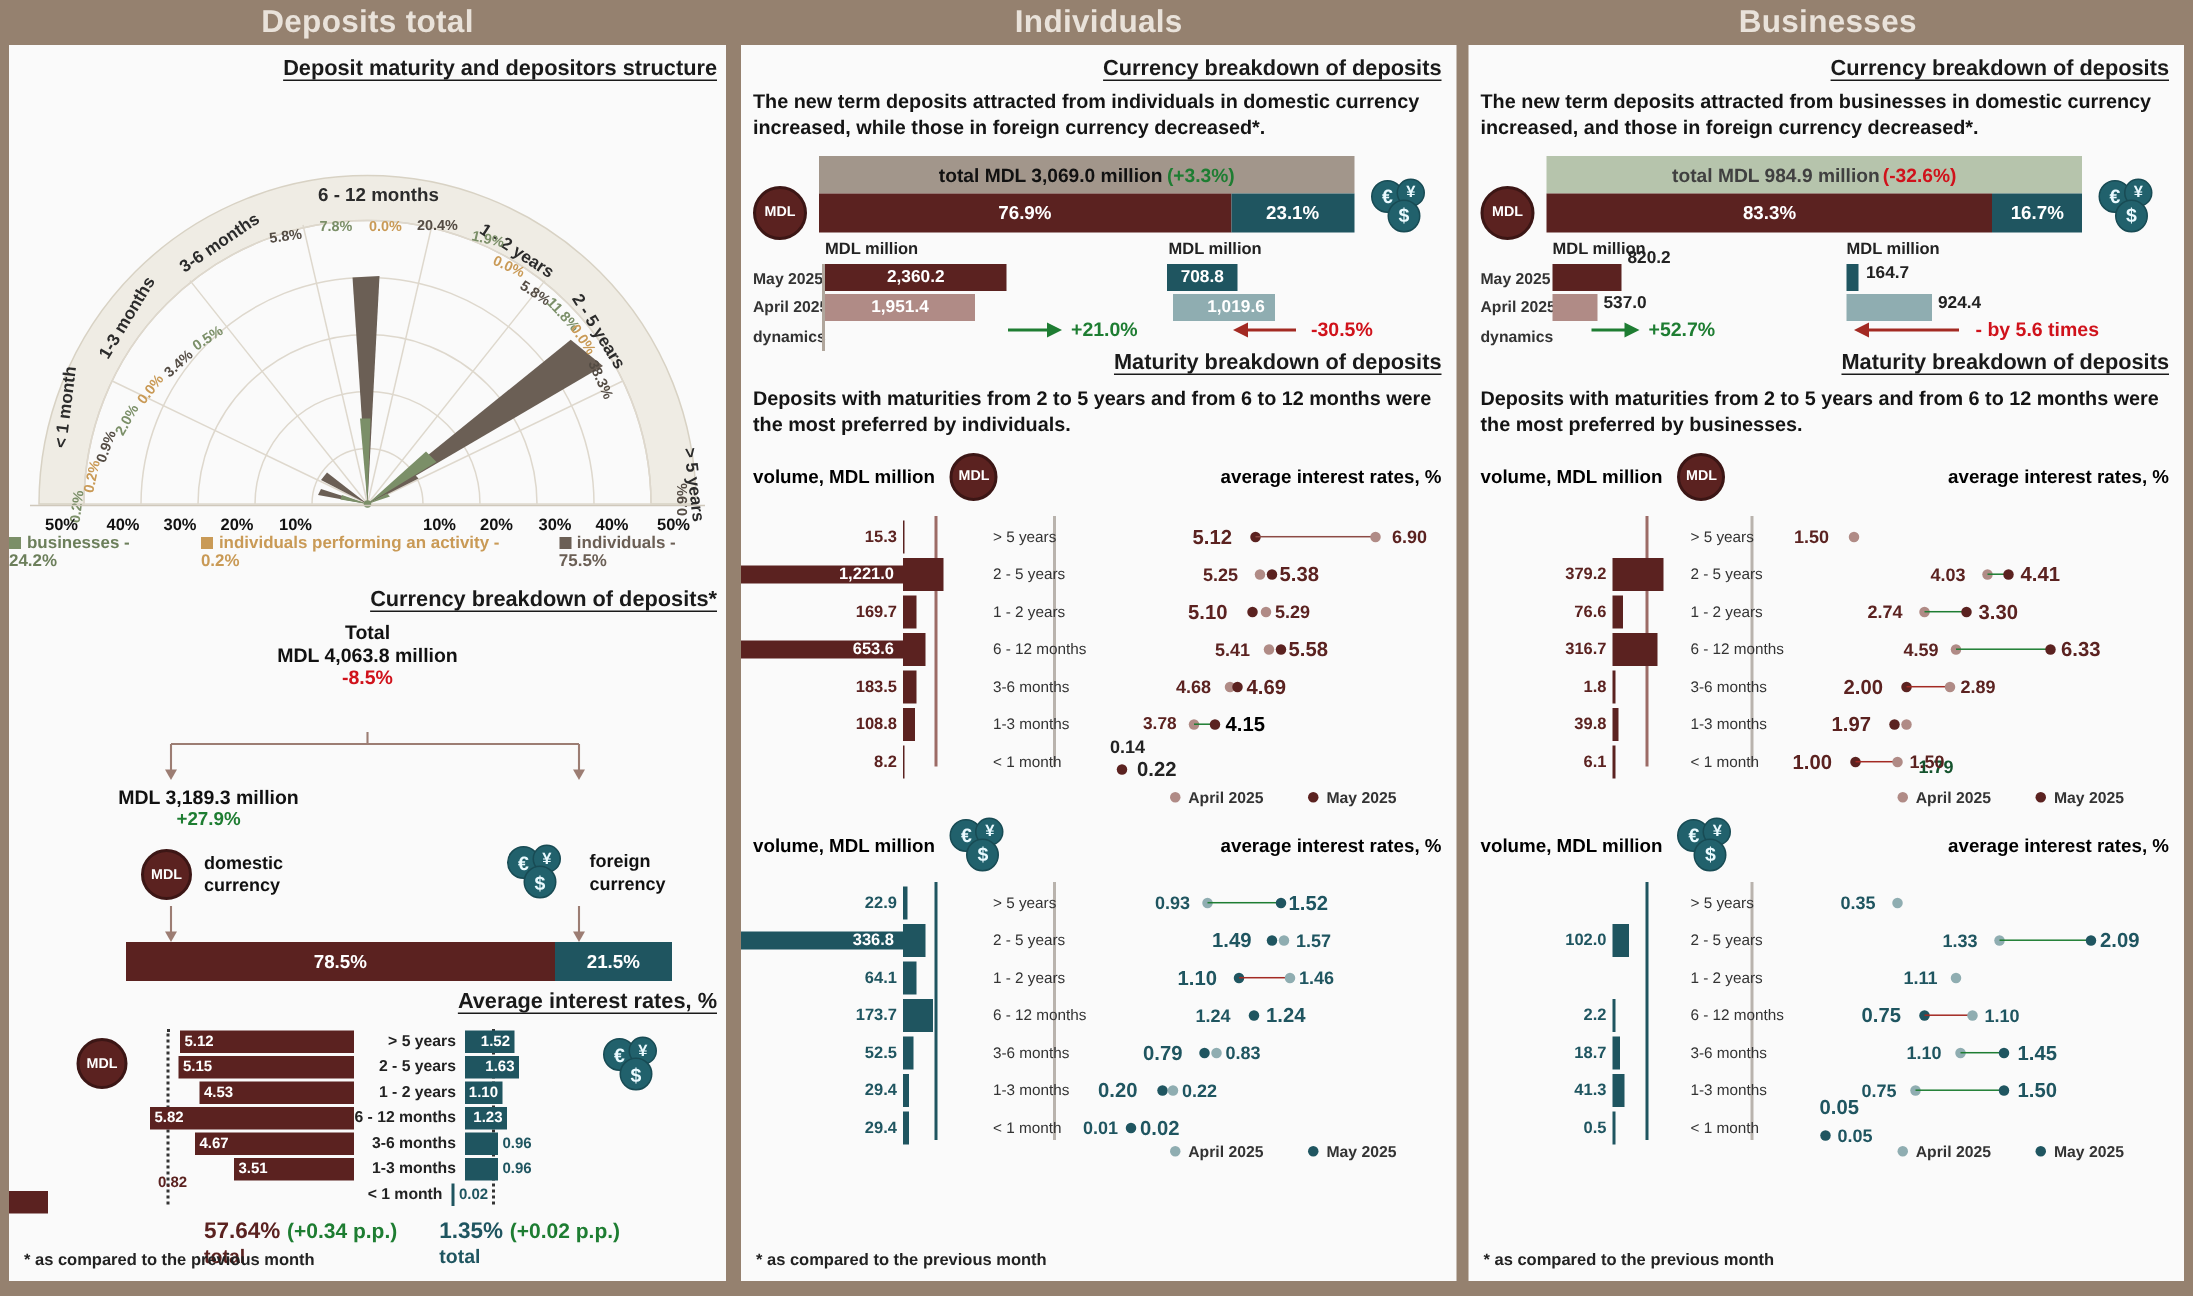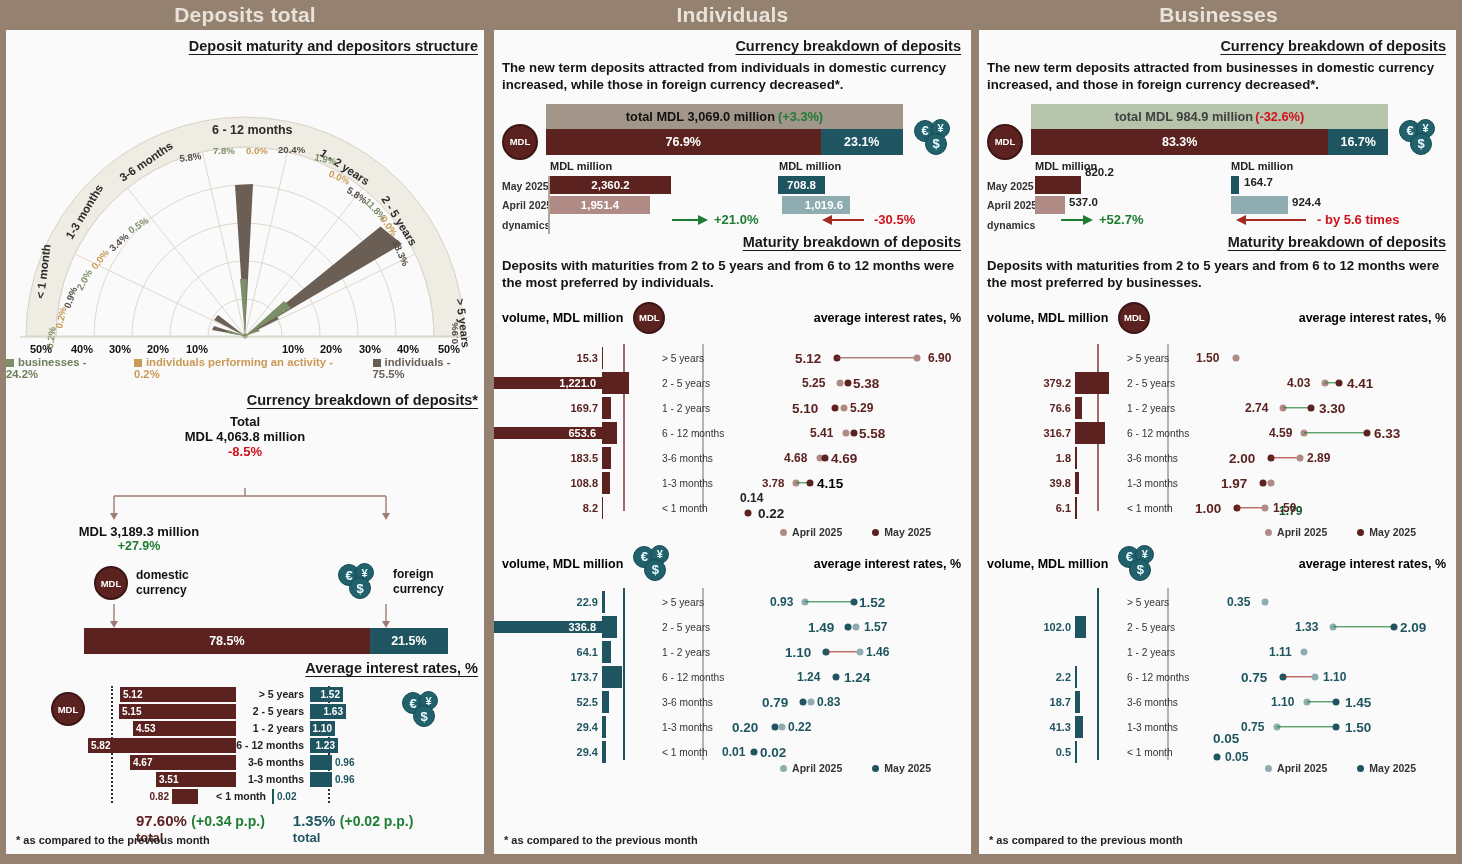--- a/index.html
+++ b/index.html
@@ -326,21 +326,21 @@
               </div>
             <div class="rlab">1 - 2 years</div>
             <div class="rright">
                 <div class="bar" style="width:25px;">
                   <span>1.10</span>
                 </div>
               </div>
           </div>
           <div class="rrow">
             <div class="rleft" style="width:230px;">
-                <div class="bar" style="width:148px;">
+                <div class="bar" style="width:136px;">
                   <span>5.82</span>
                 </div>
               </div>
             <div class="rlab">6 - 12 months</div>
             <div class="rright">
                 <div class="bar" style="width:28px;">
                   <span>1.23</span>
                 </div>
               </div>
           </div>
@@ -362,35 +362,35 @@
                   <span>3.51</span>
                 </div>
               </div>
             <div class="rlab">1-3 months</div>
             <div class="rright">
                 <div class="bar" style="width:22px;"></div>
                 <span class="outv">0.96</span>
               </div>
           </div>
           <div class="rrow">
-            <div class="rleft" style="width:192px;">
+            <div class="rleft" style="width:221px;flex-direction:column;">
                 <span class="outv">0.82</span>
                 <div class="bar" style="width:26px;"></div>
               </div>
             <div class="rlab">&lt; 1 month</div>
             <div class="rright">
                 <div class="bar" style="width:2px;"></div>
                 <span class="outv">0.02</span>
               </div>
           </div>
         </div>
 
         <div style="display:flex; margin-top:8px; padding-left:130px; gap:28px;">
           <div>
-            <span style="font-size:15px; font-weight:bold; color:#5b2220;">97.60%</span>
+            <span style="font-size:15px; font-weight:bold; color:#5b2220;">57.64%</span>
             <span class="pos" style="font-size:14px;">(+0.34 p.p.)</span>
             <div style="font-size:13px; font-weight:bold; color:#5b2220;">total</div>
           </div>
           <div>
             <span style="font-size:15px; font-weight:bold; color:#1f5560;">1.35%</span>
             <span class="pos" style="font-size:14px;">(+0.02 p.p.)</span>
             <div style="font-size:13px; font-weight:bold; color:#1f5560;">total</div>
           </div>
         </div>
       </div>

